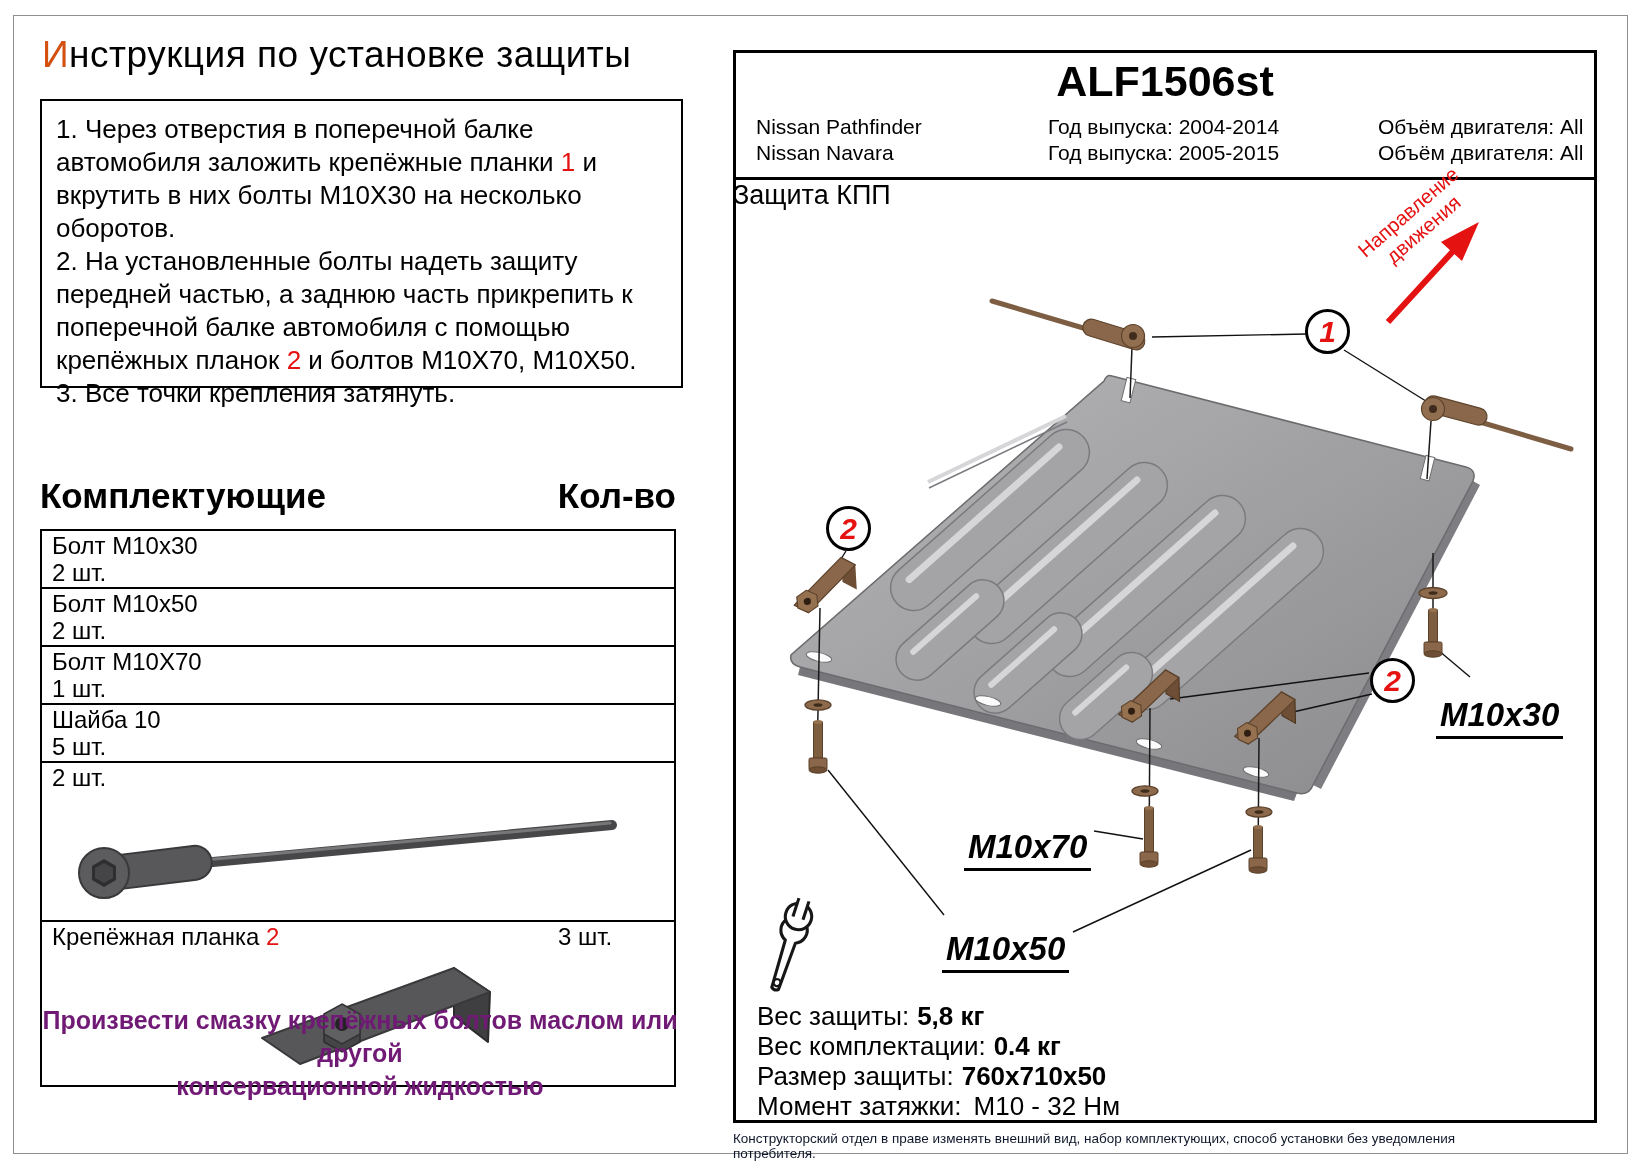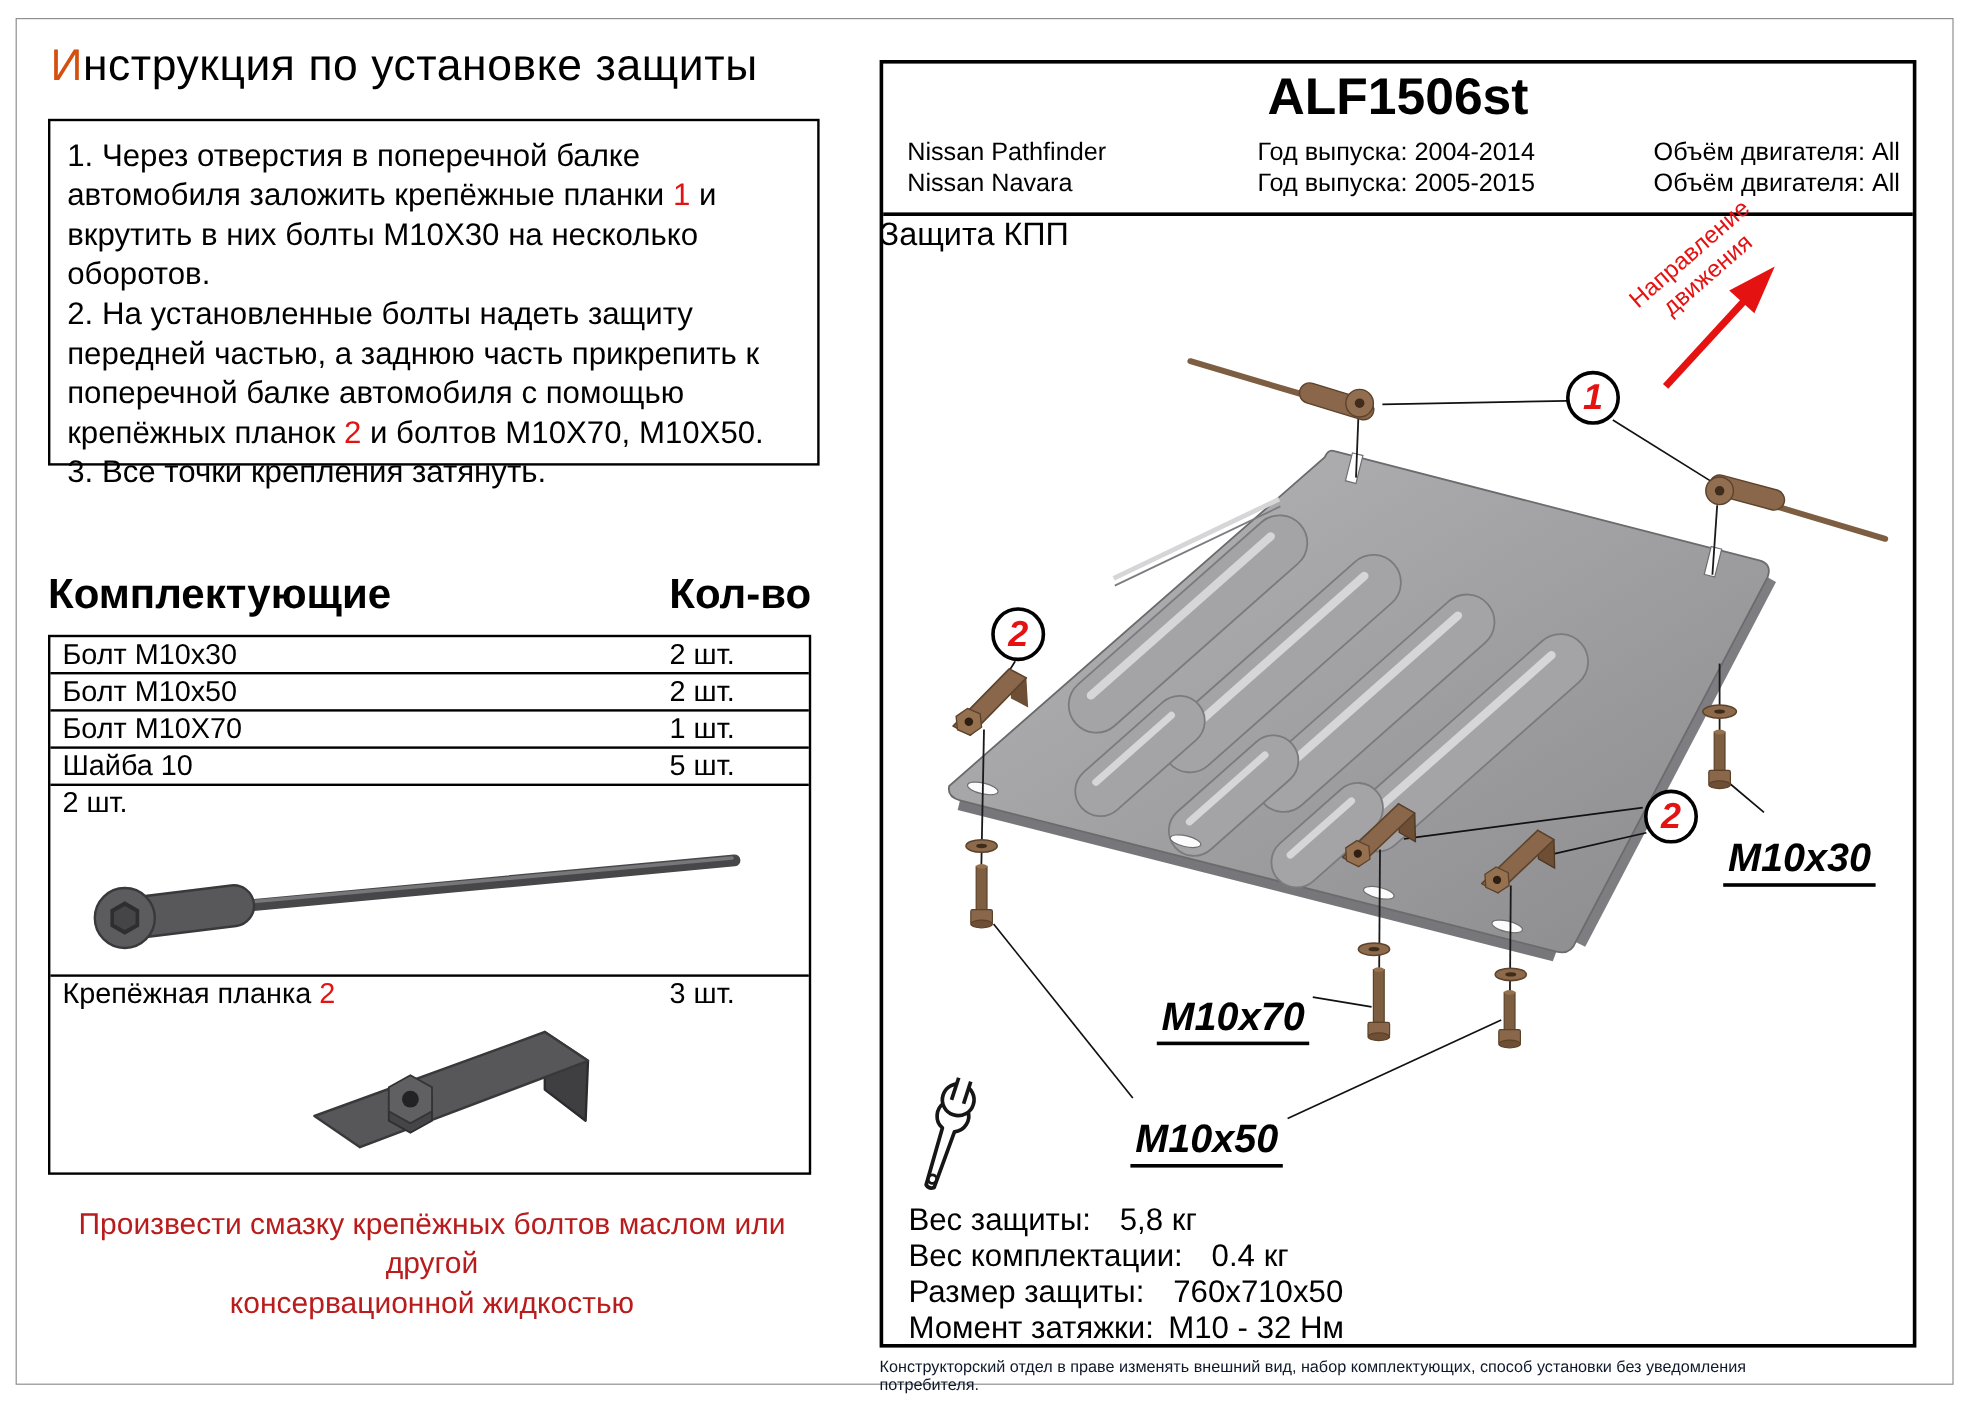--- a/index.html
+++ b/index.html
@@ -9,46 +9,46 @@
 
   
   .doc-title{position:absolute;left:42px;top:34px;font-size:37px;letter-spacing:.5px;white-space:nowrap;}
   .doc-title .lead{color:#d4500f;}
   .instructions{position:absolute;left:40px;top:99px;width:643px;height:289px;box-sizing:border-box;
     border:2px solid #000;padding:12px 14px;font-size:26px;line-height:33px;}
   .red{color:#e51212;}
   .components-head{position:absolute;left:40px;top:476px;width:636px;display:flex;justify-content:space-between;
     font-weight:bold;font-size:35px;gap:24px;}
   .comp-table{position:absolute;left:40px;top:529px;width:636px;box-sizing:border-box;border:2px solid #000;font-size:24px;}
-  .comp-row{display:flex;border-top:2px solid #000;padding:1px 10px;line-height:27px;}
+  .comp-row{display:flex;border-top:2px solid #000;padding:1px 10px;line-height:27px;flex-direction:column;}
   .comp-row:first-child{border-top:none;}
   .comp-label{flex:1;}
   .comp-qty{width:106px;}
   .plank-row{display:block;border-top:2px solid #000;padding:1px 10px;}
   .plank-row .row-line{display:flex;line-height:27px;}
   .plank-img{display:block;}
-  .note-red{position:absolute;left:40px;top:1004px;width:640px;text-align:center;color:#b91c1c;
-    font-size:25px;line-height:33px;}
+  .note-red{position:absolute;left:40px;top:1004px;width:640px;text-align:center;color:#701a75;
+    font-size:25px;line-height:33px;font-weight:bold;}
 
   
   .right-panel{position:absolute;left:733px;top:50px;width:864px;height:1073px;box-sizing:border-box;border:3px solid #000;}
   .panel-header{position:absolute;left:0;top:0;right:0;height:124px;border-bottom:3px solid #000;}
   .model-code{position:absolute;left:0;right:0;top:4px;text-align:center;font-size:43px;font-weight:bold;}
   .vehicles{position:absolute;left:20px;top:62px;right:8px;display:grid;grid-template-columns:292px 330px 1fr;
     row-gap:2px;font-size:21px;}
   .diagram-title{position:absolute;left:733px;top:180px;width:864px;font-size:27px;}
   .direction-label{position:absolute;left:1341px;top:198px;width:150px;text-align:center;color:#e51212;
     font-size:20px;line-height:23px;transform:rotate(-41deg);}
   .diagram-svg{position:absolute;left:733px;top:50px;width:864px;height:1073px;}
   .callout{position:absolute;width:39px;height:39px;border:3px solid #000;border-radius:50%;background:#fff;
     color:#e51212;font-weight:bold;font-style:italic;font-size:30px;display:flex;align-items:center;justify-content:center;}
   .hw-label{position:absolute;font-size:33px;font-weight:bold;font-style:italic;border-bottom:3px solid #000;
     padding:0 4px 2px 4px;white-space:nowrap;margin-top:22px;}
   .specs{position:absolute;left:757px;top:1001px;font-size:26px;line-height:30px;}
-  .specs .val{font-weight:normal;margin-left:24px;}
+  .specs .val{font-weight:bold;margin-left:8px;}
   .specs .val.plain{font-weight:normal;margin-left:12px;}
   .footer-note{position:absolute;left:733px;top:1131px;width:789px;text-align:left;font-size:13.5px;color:#0f172a;}
 </style>
 </head>
 <body>
 
 <div class="screen">
   <div class="page-border"></div>
 
   <div class="doc-title"><span class="lead">И</span><span>нструкция по установке защиты</span></div>

